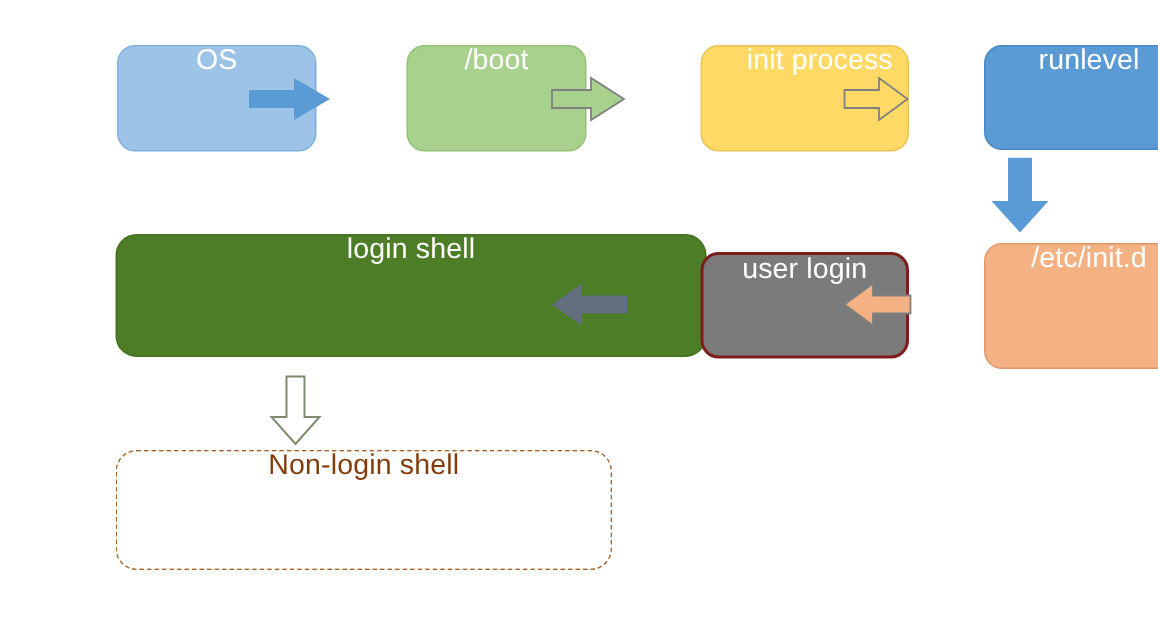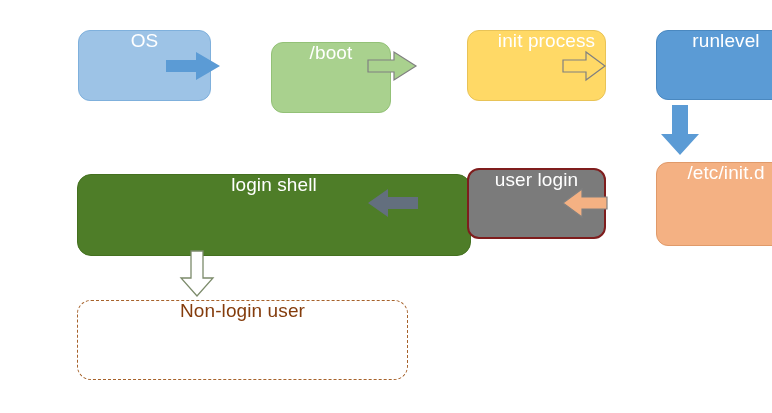--- a/index.html
+++ b/index.html
@@ -34,37 +34,37 @@
   }
   .node .label { pointer-events: none; }
 
   
   .n-os {
     left: 31px; top: 30px; width: 133px; height: 71px;
     background: #9DC3E6;
     border: 1px solid #7FB0DC;
   }
   .n-boot {
-    left: 224px; top: 42px; width: 120px; height: 71px;
+    left: 224px; top: 30px; width: 120px; height: 71px;
     background: #A9D18E;
     border: 1px solid #93C177;
   }
   .n-init {
     left: 420px; top: 30px; width: 139px; height: 71px;
     background: #FFD966;
     border: 1px solid #E8C357;
     padding-left: 20px;
   }
   .n-runlevel {
     left: 609px; top: 30px; width: 140px; height: 70px;
     background: #5B9BD5;
     border: 1px solid #4A88C0;
   }
   .n-loginshell {
-    left: 30px; top: 174px; width: 394px; height: 82px;
+    left: 30px; top: 156px; width: 394px; height: 82px;
     background: #4E7D28;
     border: 1px solid #44701f;
     border-radius: 14px;
   }
   .n-userlogin {
     left: 420px; top: 168px; width: 139px; height: 71px;
     background: #7B7B7B;
     border: 2px solid #7f1d1d;
   }
   .n-initd {
@@ -163,16 +163,16 @@
     <span class="label">/etc/init.d</span>
   </div>
 
   <div class="arrow a-login-non">
     <svg width="38" height="48" viewBox="0 0 38 48" xmlns="http://www.w3.org/2000/svg">
       <polygon points="13,1 25,1 25,28 35,28 19,46 3,28 13,28" fill="#ffffff" stroke="#7C8B6B" stroke-width="1.3" stroke-linejoin="miter"></polygon>
     </svg>
   </div>
 
   <div class="node n-nonlogin">
-    <span class="label">Non-login user</span>
+    <span class="label">Non-login shell</span>
   </div>
 
 </div>
 
 </body></html>

